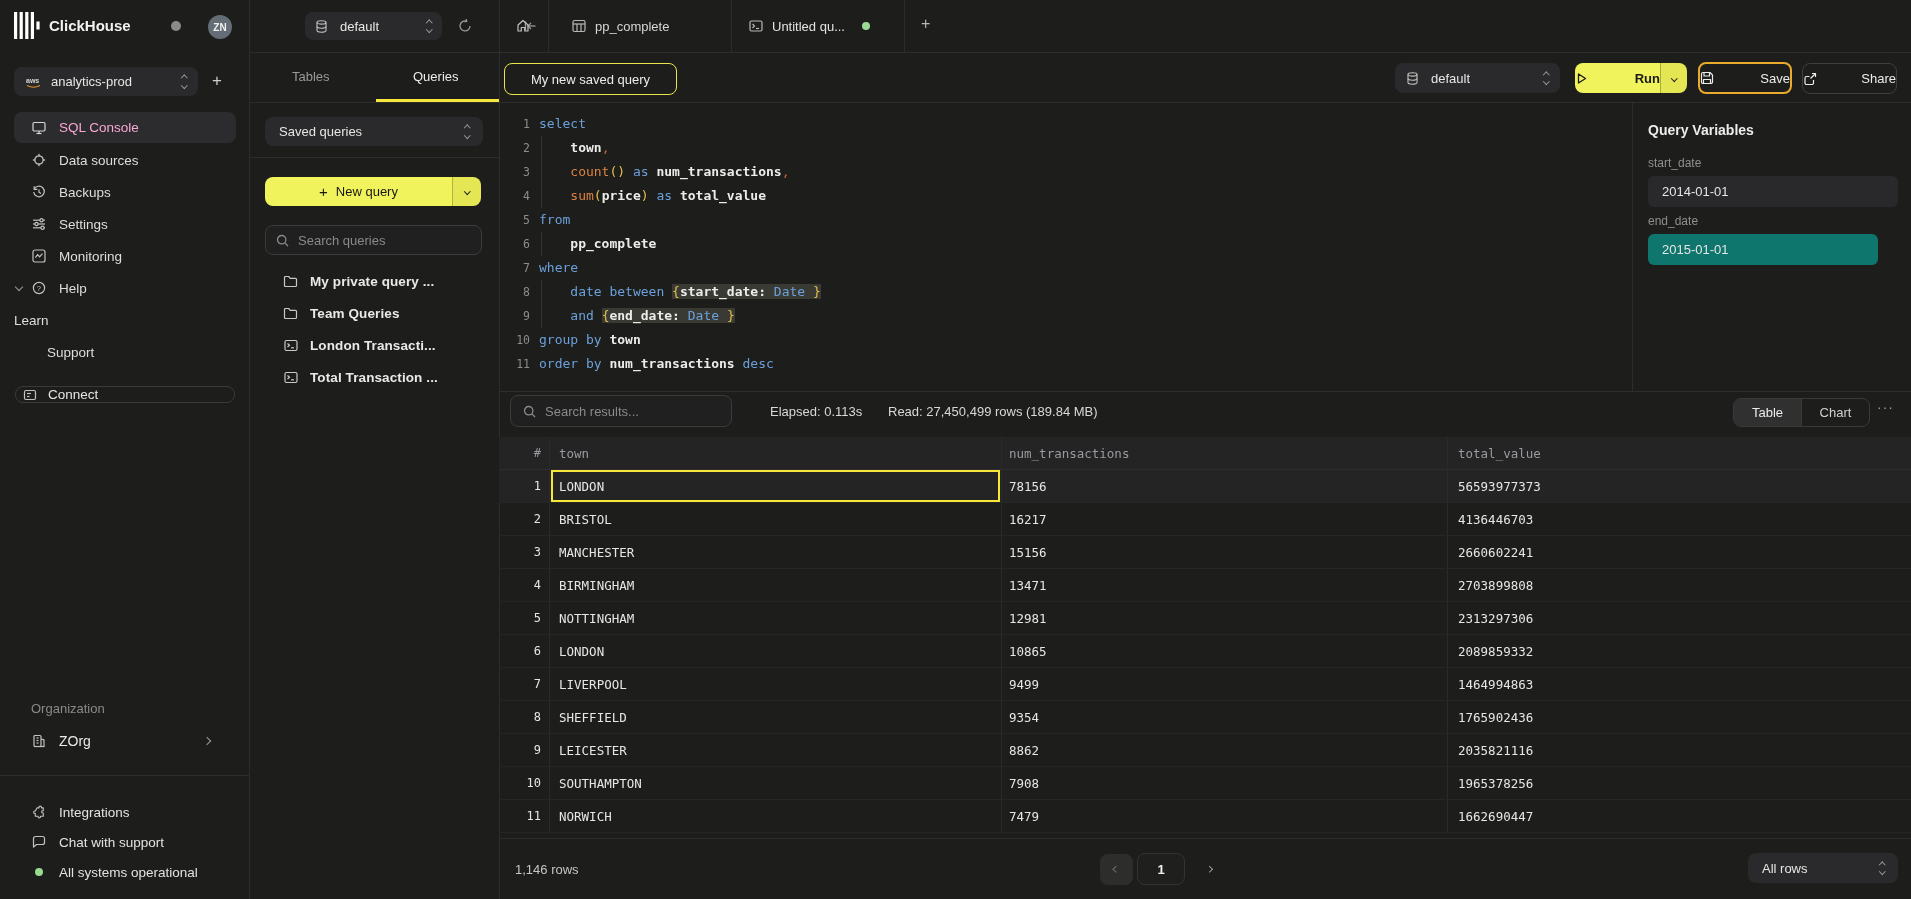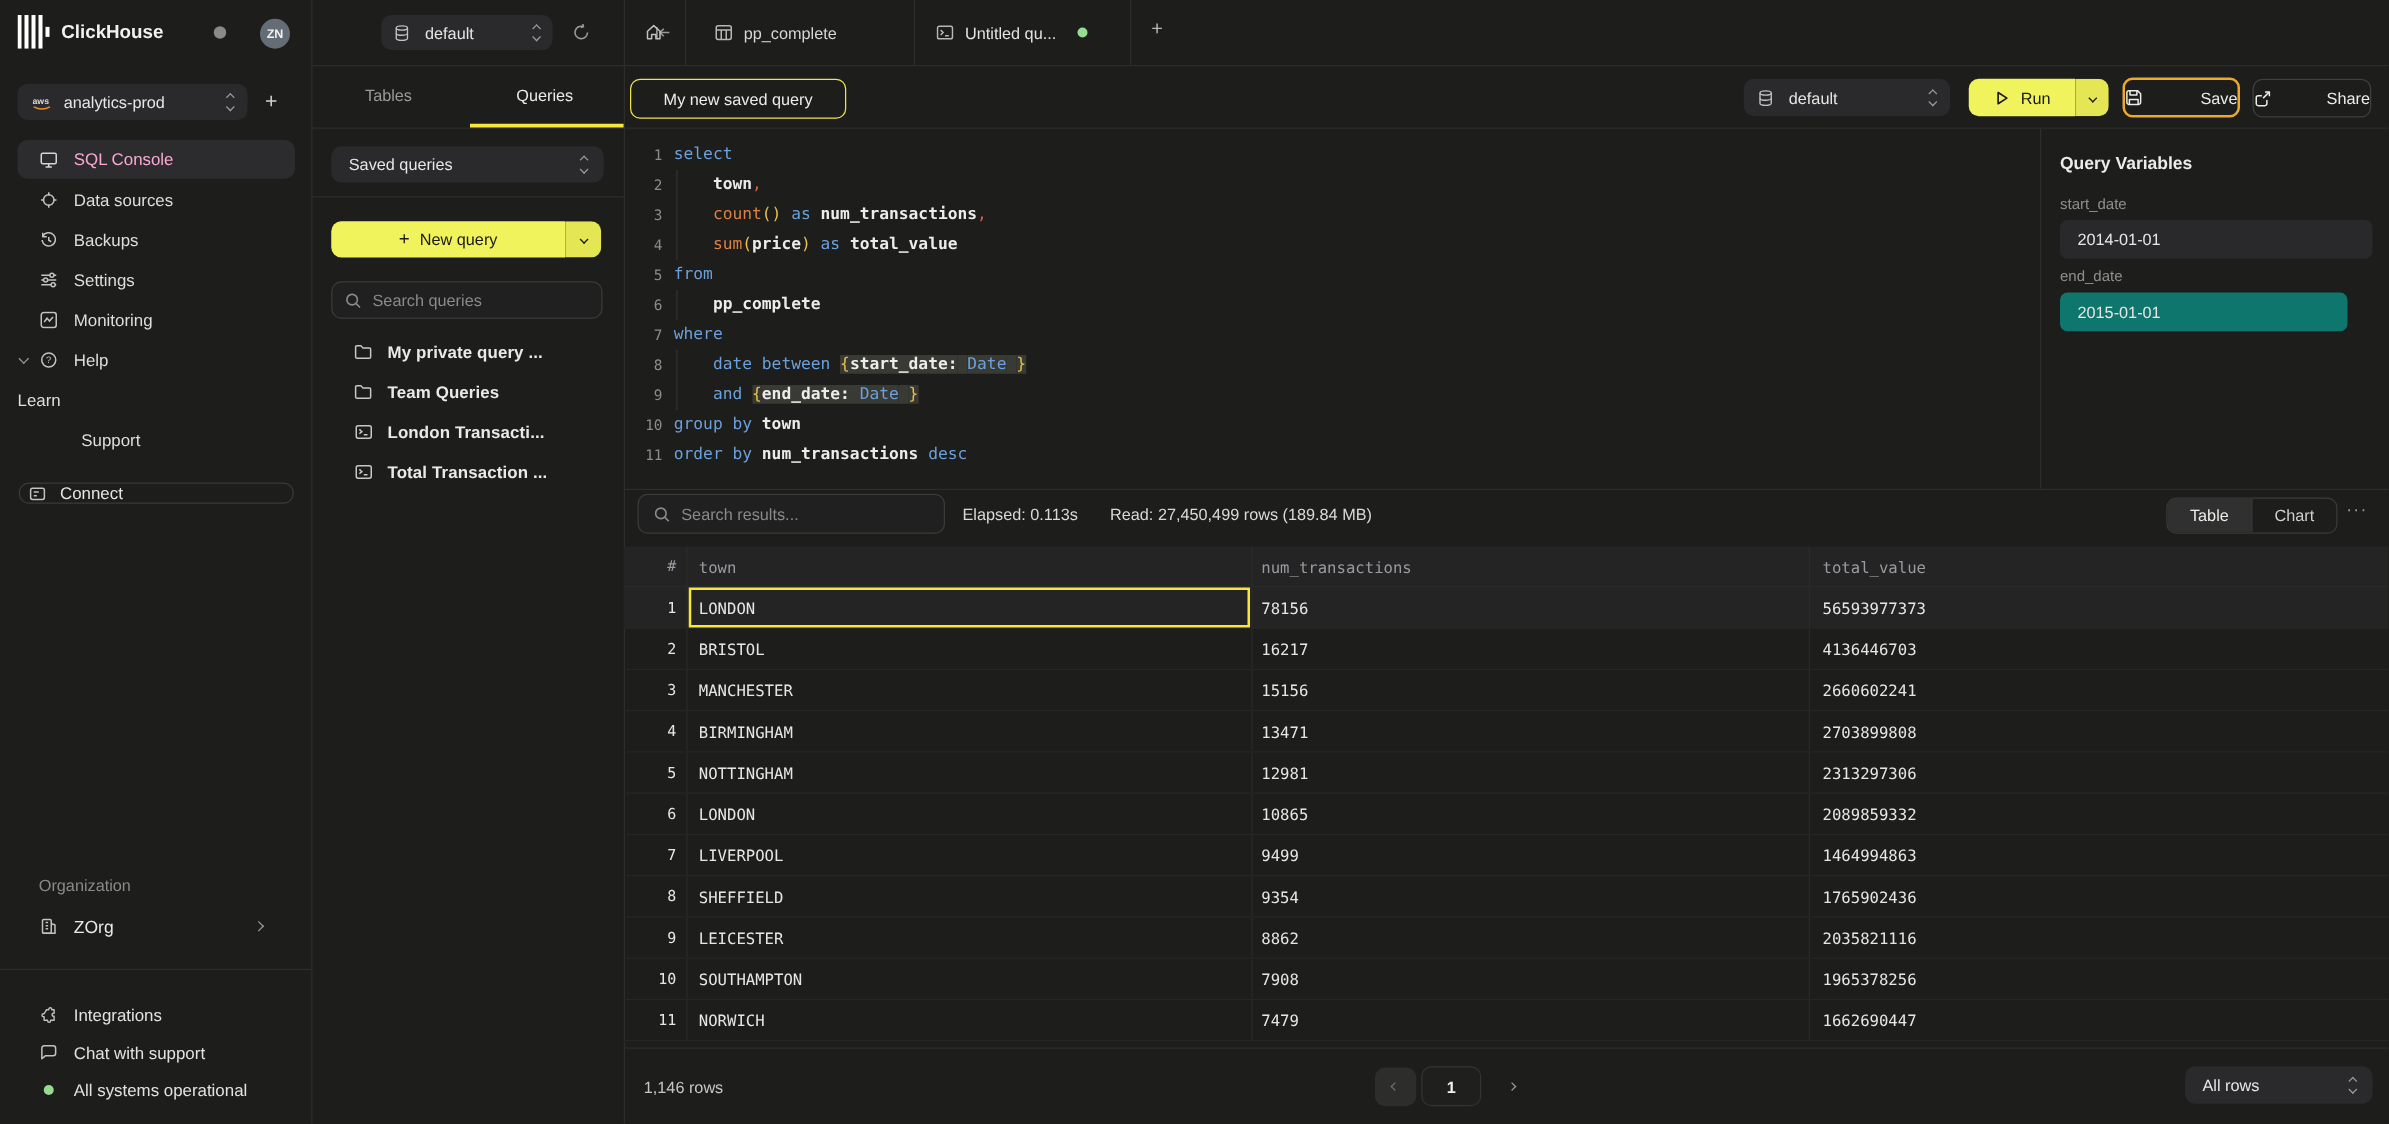--- a/index.html
+++ b/index.html
@@ -160,21 +160,21 @@
         <circle cx="7" cy="7" r="5.6"></circle>
         <text x="4.8" y="9.6" font-size="7.5" fill="#c2c2c0" stroke="none" font-family="Liberation Sans">?</text>
       </svg>
     </span>
     <span>Help</span>
   </div>
   <div class="nav-item" style="top:304px">
     <span style="">Learn</span>
   </div>
   <div class="nav-item" style="top:336px">
-    <span style="margin-left:51px">Support</span>
+    <span style="margin-left:33px">Support</span>
   </div>
 
   <div class="abs row" style="left:15px;top:386px;width:220px;height:17px;border:1px solid #3a3a38;border-radius:8px;padding-left:7px;gap:11px">
     <span class="icon">
       <svg width="14" height="14" viewBox="0 0 14 14" stroke="#c2c2c0" fill="none" stroke-width="1.2">
         <rect x="1.5" y="2.5" width="11" height="9" rx="1.5"></rect>
           <line x1="4" y1="5.5" x2="8" y2="5.5"></line>
           <line x1="4" y1="8.5" x2="6.5" y2="8.5"></line>
       </svg>
     </span>
@@ -300,21 +300,21 @@
         <path d="M1 6.5 a4.5 1.7 0 0 0 9 0"></path>
     </svg>
   </span>
   <span>default</span>
   <span class="stepper">
       <span class="chev up sm"></span>
       <span class="chev down sm"></span>
     </span>
 </div>
 <div class="abs row" style="left:1575px;top:63px;height:30px">
-  <div class="ybtn" style="width:85px;height:30px;border-radius:8px 0 0 8px;justify-content:center;gap:9px;font-weight:400">
+  <div class="ybtn" style="width:85px;height:30px;border-radius:8px 0 0 8px;justify-content:space-between;gap:9px;font-weight:700">
     <span class="icon">
       <svg width="13" height="13" viewBox="0 0 13 13" fill="none" stroke="#191916" stroke-width="1.3" stroke-linejoin="round">
         <path d="M3.5 2 L10.5 6.5 L3.5 11 Z"></path>
       </svg>
     </span>
     <span>Run</span>
   </div>
   <div class="row" style="width:27px;height:30px;background:var(--yellow2);border-radius:0 8px 8px 0;border-left:1px solid rgba(0,0,0,0.25);justify-content:center">
     <span class="chev down sm" style="border-color:#191916"></span>
   </div>
@@ -466,21 +466,21 @@
     <span>2014-01-01</span>
   </div>
   <div class="abs" style="left:16px;top:111px;font-size:12px;color:#8f8f8d">end_date</div>
   <div class="abs row" style="left:16px;top:131px;width:230px;height:31px;background:#0f766e;border-radius:6px;padding:0 14px;font-size:13px;color:#e6e6e4">
     <span>2015-01-01</span>
   </div>
 </div>
 
 <div class="hdiv" style="left:499px;top:391px;width:1412px"></div>
 <div class="abs" style="left:499px;top:391px;width:1412px;height:46px">
-  <div class="search-box" style="position:absolute;left:11px;top:4px;width:246px;height:32px;padding:0 12px;gap:9px">
+  <div class="search-box" style="position:absolute;left:11px;top:4px;width:222px;height:32px;padding:0 12px;gap:9px">
     <span class="icon">
       <svg width="13" height="13" viewBox="0 0 13 13" stroke="#8a8a88" fill="none" stroke-width="1.3">
         <circle cx="5.7" cy="5.7" r="4.2"></circle>
           <line x1="8.9" y1="8.9" x2="12" y2="12"></line>
       </svg>
     </span>
     <span>Search results...</span>
   </div>
   <span class="abs" style="left:271px;top:13px;font-size:13px;color:#d9d9d7">Elapsed: 0.113s</span>
   <span class="abs" style="left:389px;top:13px;font-size:13px;color:#d9d9d7">Read: 27,450,499 rows (189.84 MB)</span>

